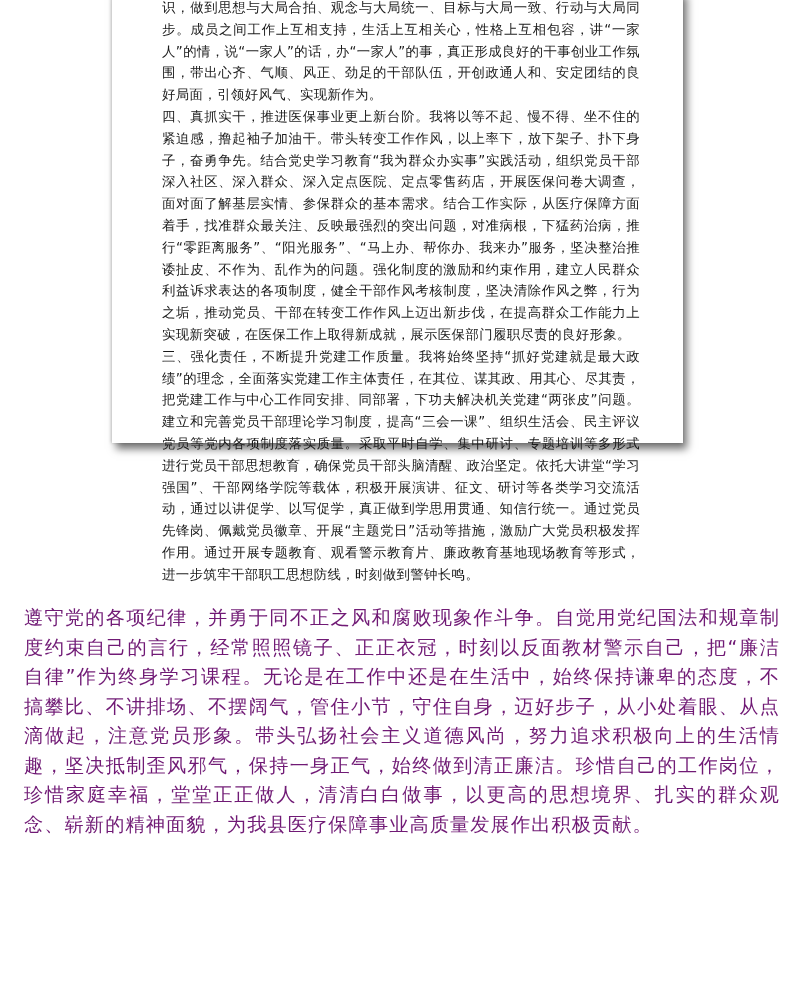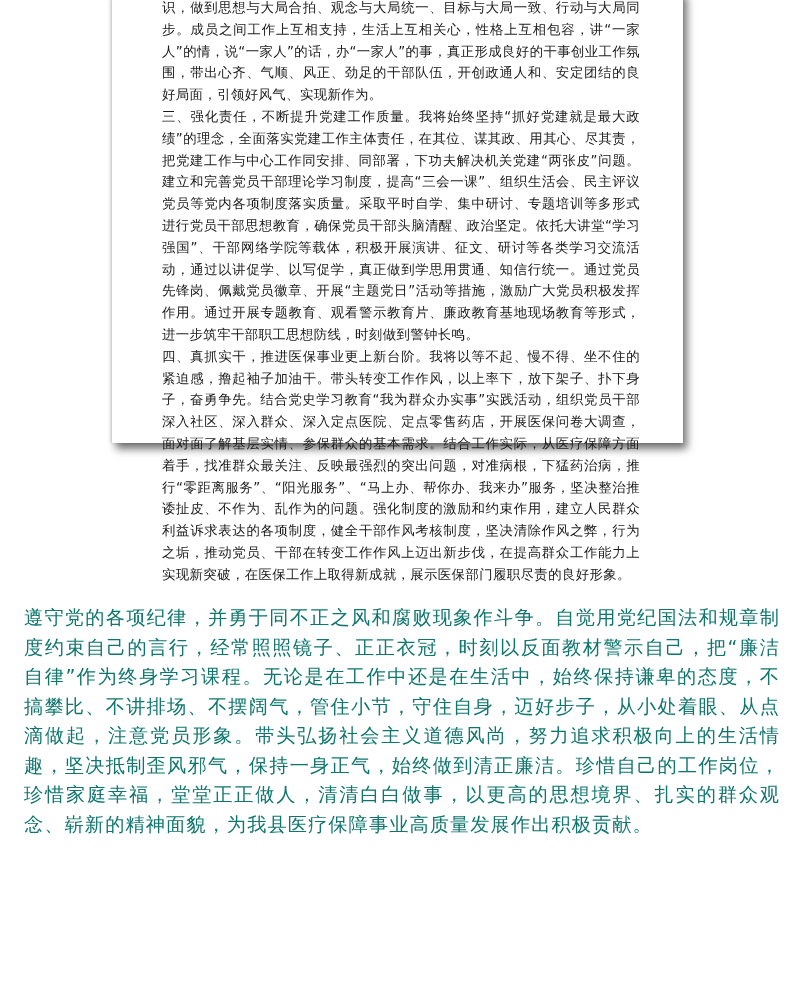--- a/index.html
+++ b/index.html
@@ -38,34 +38,34 @@
       margin: 0;
       text-indent: 0;
     }
     .continuation {
       position: absolute;
       left: 24px;
       top: 603px;
       width: 756px;
       font-size: 19.2px;
       line-height: 29.5px;
-      color: #0f766e;
+      color: #701a75;
       text-align: justify;
       letter-spacing: 1.1px;
     }
     .continuation p {
       margin: 0;
     }
   </style>
 </head>
 <body>
 
 <div class="page-preview">
   <div class="page-text">
     <p>识，做到思想与大局合拍、观念与大局统一、目标与大局一致、行动与大局同步。成员之间工作上互相支持，生活上互相关心，性格上互相包容，讲“一家人”的情，说“一家人”的话，办“一家人”的事，真正形成良好的干事创业工作氛围，带出心齐、气顺、风正、劲足的干部队伍，开创政通人和、安定团结的良好局面，引领好风气、实现新作为。</p>
+    <p>四、真抓实干，推进医保事业更上新台阶。我将以等不起、慢不得、坐不住的紧迫感，撸起袖子加油干。带头转变工作作风，以上率下，放下架子、扑下身子，奋勇争先。结合党史学习教育“我为群众办实事”实践活动，组织党员干部深入社区、深入群众、深入定点医院、定点零售药店，开展医保问卷大调查，面对面了解基层实情、参保群众的基本需求。结合工作实际，从医疗保障方面着手，找准群众最关注、反映最强烈的突出问题，对准病根，下猛药治病，推行“零距离服务”、“阳光服务”、“马上办、帮你办、我来办”服务，坚决整治推诿扯皮、不作为、乱作为的问题。强化制度的激励和约束作用，建立人民群众利益诉求表达的各项制度，健全干部作风考核制度，坚决清除作风之弊，行为之垢，推动党员、干部在转变工作作风上迈出新步伐，在提高群众工作能力上实现新突破，在医保工作上取得新成就，展示医保部门履职尽责的良好形象。</p>
     <p>三、强化责任，不断提升党建工作质量。我将始终坚持“抓好党建就是最大政绩”的理念，全面落实党建工作主体责任，在其位、谋其政、用其心、尽其责，把党建工作与中心工作同安排、同部署，下功夫解决机关党建“两张皮”问题。建立和完善党员干部理论学习制度，提高“三会一课”、组织生活会、民主评议党员等党内各项制度落实质量。采取平时自学、集中研讨、专题培训等多形式进行党员干部思想教育，确保党员干部头脑清醒、政治坚定。依托大讲堂“学习强国”、干部网络学院等载体，积极开展演讲、征文、研讨等各类学习交流活动，通过以讲促学、以写促学，真正做到学思用贯通、知信行统一。通过党员先锋岗、佩戴党员徽章、开展“主题党日”活动等措施，激励广大党员积极发挥作用。通过开展专题教育、观看警示教育片、廉政教育基地现场教育等形式，进一步筑牢干部职工思想防线，时刻做到警钟长鸣。</p>
-    <p>四、真抓实干，推进医保事业更上新台阶。我将以等不起、慢不得、坐不住的紧迫感，撸起袖子加油干。带头转变工作作风，以上率下，放下架子、扑下身子，奋勇争先。结合党史学习教育“我为群众办实事”实践活动，组织党员干部深入社区、深入群众、深入定点医院、定点零售药店，开展医保问卷大调查，面对面了解基层实情、参保群众的基本需求。结合工作实际，从医疗保障方面着手，找准群众最关注、反映最强烈的突出问题，对准病根，下猛药治病，推行“零距离服务”、“阳光服务”、“马上办、帮你办、我来办”服务，坚决整治推诿扯皮、不作为、乱作为的问题。强化制度的激励和约束作用，建立人民群众利益诉求表达的各项制度，健全干部作风考核制度，坚决清除作风之弊，行为之垢，推动党员、干部在转变工作作风上迈出新步伐，在提高群众工作能力上实现新突破，在医保工作上取得新成就，展示医保部门履职尽责的良好形象。</p>
   </div>
 </div>
 
 <div class="continuation">
   <p>遵守党的各项纪律，并勇于同不正之风和腐败现象作斗争。自觉用党纪国法和规章制度约束自己的言行，经常照照镜子、正正衣冠，时刻以反面教材警示自己，把“廉洁自律”作为终身学习课程。无论是在工作中还是在生活中，始终保持谦卑的态度，不搞攀比、不讲排场、不摆阔气，管住小节，守住自身，迈好步子，从小处着眼、从点滴做起，注意党员形象。带头弘扬社会主义道德风尚，努力追求积极向上的生活情趣，坚决抵制歪风邪气，保持一身正气，始终做到清正廉洁。珍惜自己的工作岗位，珍惜家庭幸福，堂堂正正做人，清清白白做事，以更高的思想境界、扎实的群众观念、崭新的精神面貌，为我县医疗保障事业高质量发展作出积极贡献。</p>
 </div>
 
 </body></html>

